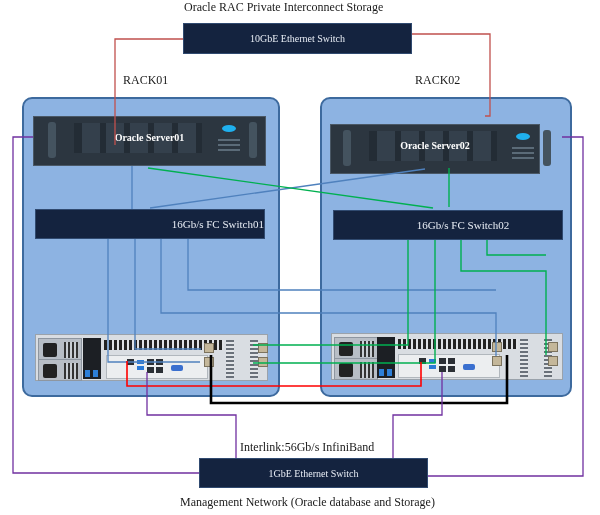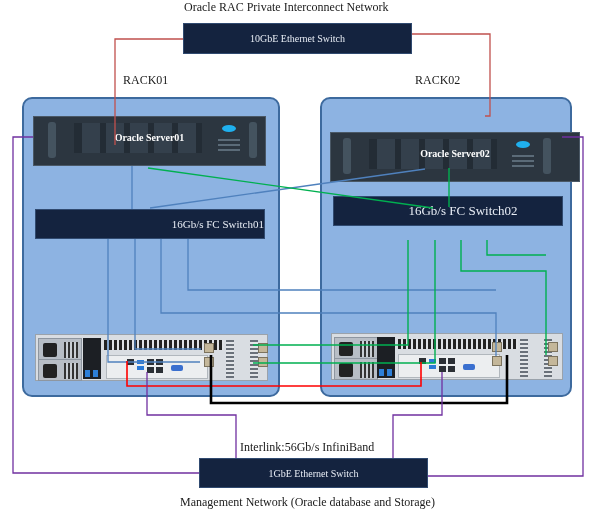--- a/index.html
+++ b/index.html
@@ -32,21 +32,21 @@
   .usb { position: absolute; background: #2b7ad8; }
   .vga { position: absolute; background: #3a6fcf; border-radius: 2px; }
   .pcie { position: absolute; background: repeating-linear-gradient(0deg,#6a717a 0 2px,#e2e5e8 2px 4px); }
   .sfp { position: absolute; background: #c4b79a; border: 1px solid #7c735e; }
 </style>
 </head>
 <body>
 
 <div id="stage">
 
-  <div class="caption" style="left:184px; top:0px;">Oracle RAC Private Interconnect Network</div>
+  <div class="caption" style="left:184px; top:0px;">Oracle RAC Private Interconnect Storage</div>
   <div class="caption" style="left:123px; top:73px;">RACK01</div>
   <div class="caption" style="left:415px; top:73px;">RACK02</div>
   <div class="caption" style="left:240px; top:412px;margin-top:28px;">Interlink:56Gb/s InfiniBand</div>
   <div class="caption" style="left:180px; top:495px;">Management Network (Oracle database and Storage)</div>
 
   <div class="rack" style="left:22px; top:97px; width:258px; height:300px;"></div>
   <div class="rack" style="left:320px; top:97px; width:252px; height:300px;"></div>
 
   <div class="switch" style="left:183px; top:23px; width:229px; height:31px;">
     <span>10GbE Ethernet Switch</span>
@@ -61,40 +61,40 @@
     <div class="slot" style="left:120px;"></div>
     <div class="slot" style="left:144px;"></div>
     <div class="led" style="left:188px; top:8px;"></div>
     <div class="vent" style="left:184px; top:22px;"></div>
     <div class="vent" style="left:184px; top:27px;"></div>
     <div class="vent" style="left:184px; top:32px;"></div>
     <div class="handle" style="left:215px;"></div>
     <div class="label">Oracle  Server01</div>
   </div>
 
-  <div class="server" style="left:330px; top:132px; width:250px; height:50px;">
+  <div class="server" style="left:330px; top:124px; width:210px; height:50px;">
     <div class="handle" style="left:12px;"></div>
     <div class="bezel" style="left:38px; width:128px;"></div>
     <div class="slot" style="left:46px;"></div>
     <div class="slot" style="left:70px;"></div>
     <div class="slot" style="left:94px;"></div>
     <div class="slot" style="left:118px;"></div>
     <div class="slot" style="left:142px;"></div>
     <div class="led" style="left:185px; top:8px;"></div>
     <div class="vent" style="left:181px; top:22px;"></div>
     <div class="vent" style="left:181px; top:27px;"></div>
     <div class="vent" style="left:181px; top:32px;"></div>
     <div class="handle" style="left:212px;"></div>
     <div class="label">Oracle  Server02</div>
   </div>
 
   <div class="switch" style="left:35px; top:209px; width:230px; height:30px; font-size:11px;justify-content:flex-end;">
     <span>16Gb/s FC Switch01</span>
   </div>
-  <div class="switch" style="left:333px; top:196px; width:230px; height:30px; font-size:13px; justify-content:center;">
+  <div class="switch" style="left:333px; top:210px; width:230px; height:30px; font-size:11px; justify-content:center;">
     <span style="margin-left:30px;">16Gb/s FC Switch02</span>
   </div>
 
   <div class="chassis" style="left:35px; top:334px; width:233px; height:47px;">
     <div class="psu" style="left:2px; top:3px; width:42px; height:20px;">
         <div class="socket"></div>
         <div class="grill"></div>
       </div>
     <div class="psu" style="left:2px; top:24px; width:42px; height:20px;">
         <div class="socket"></div>

